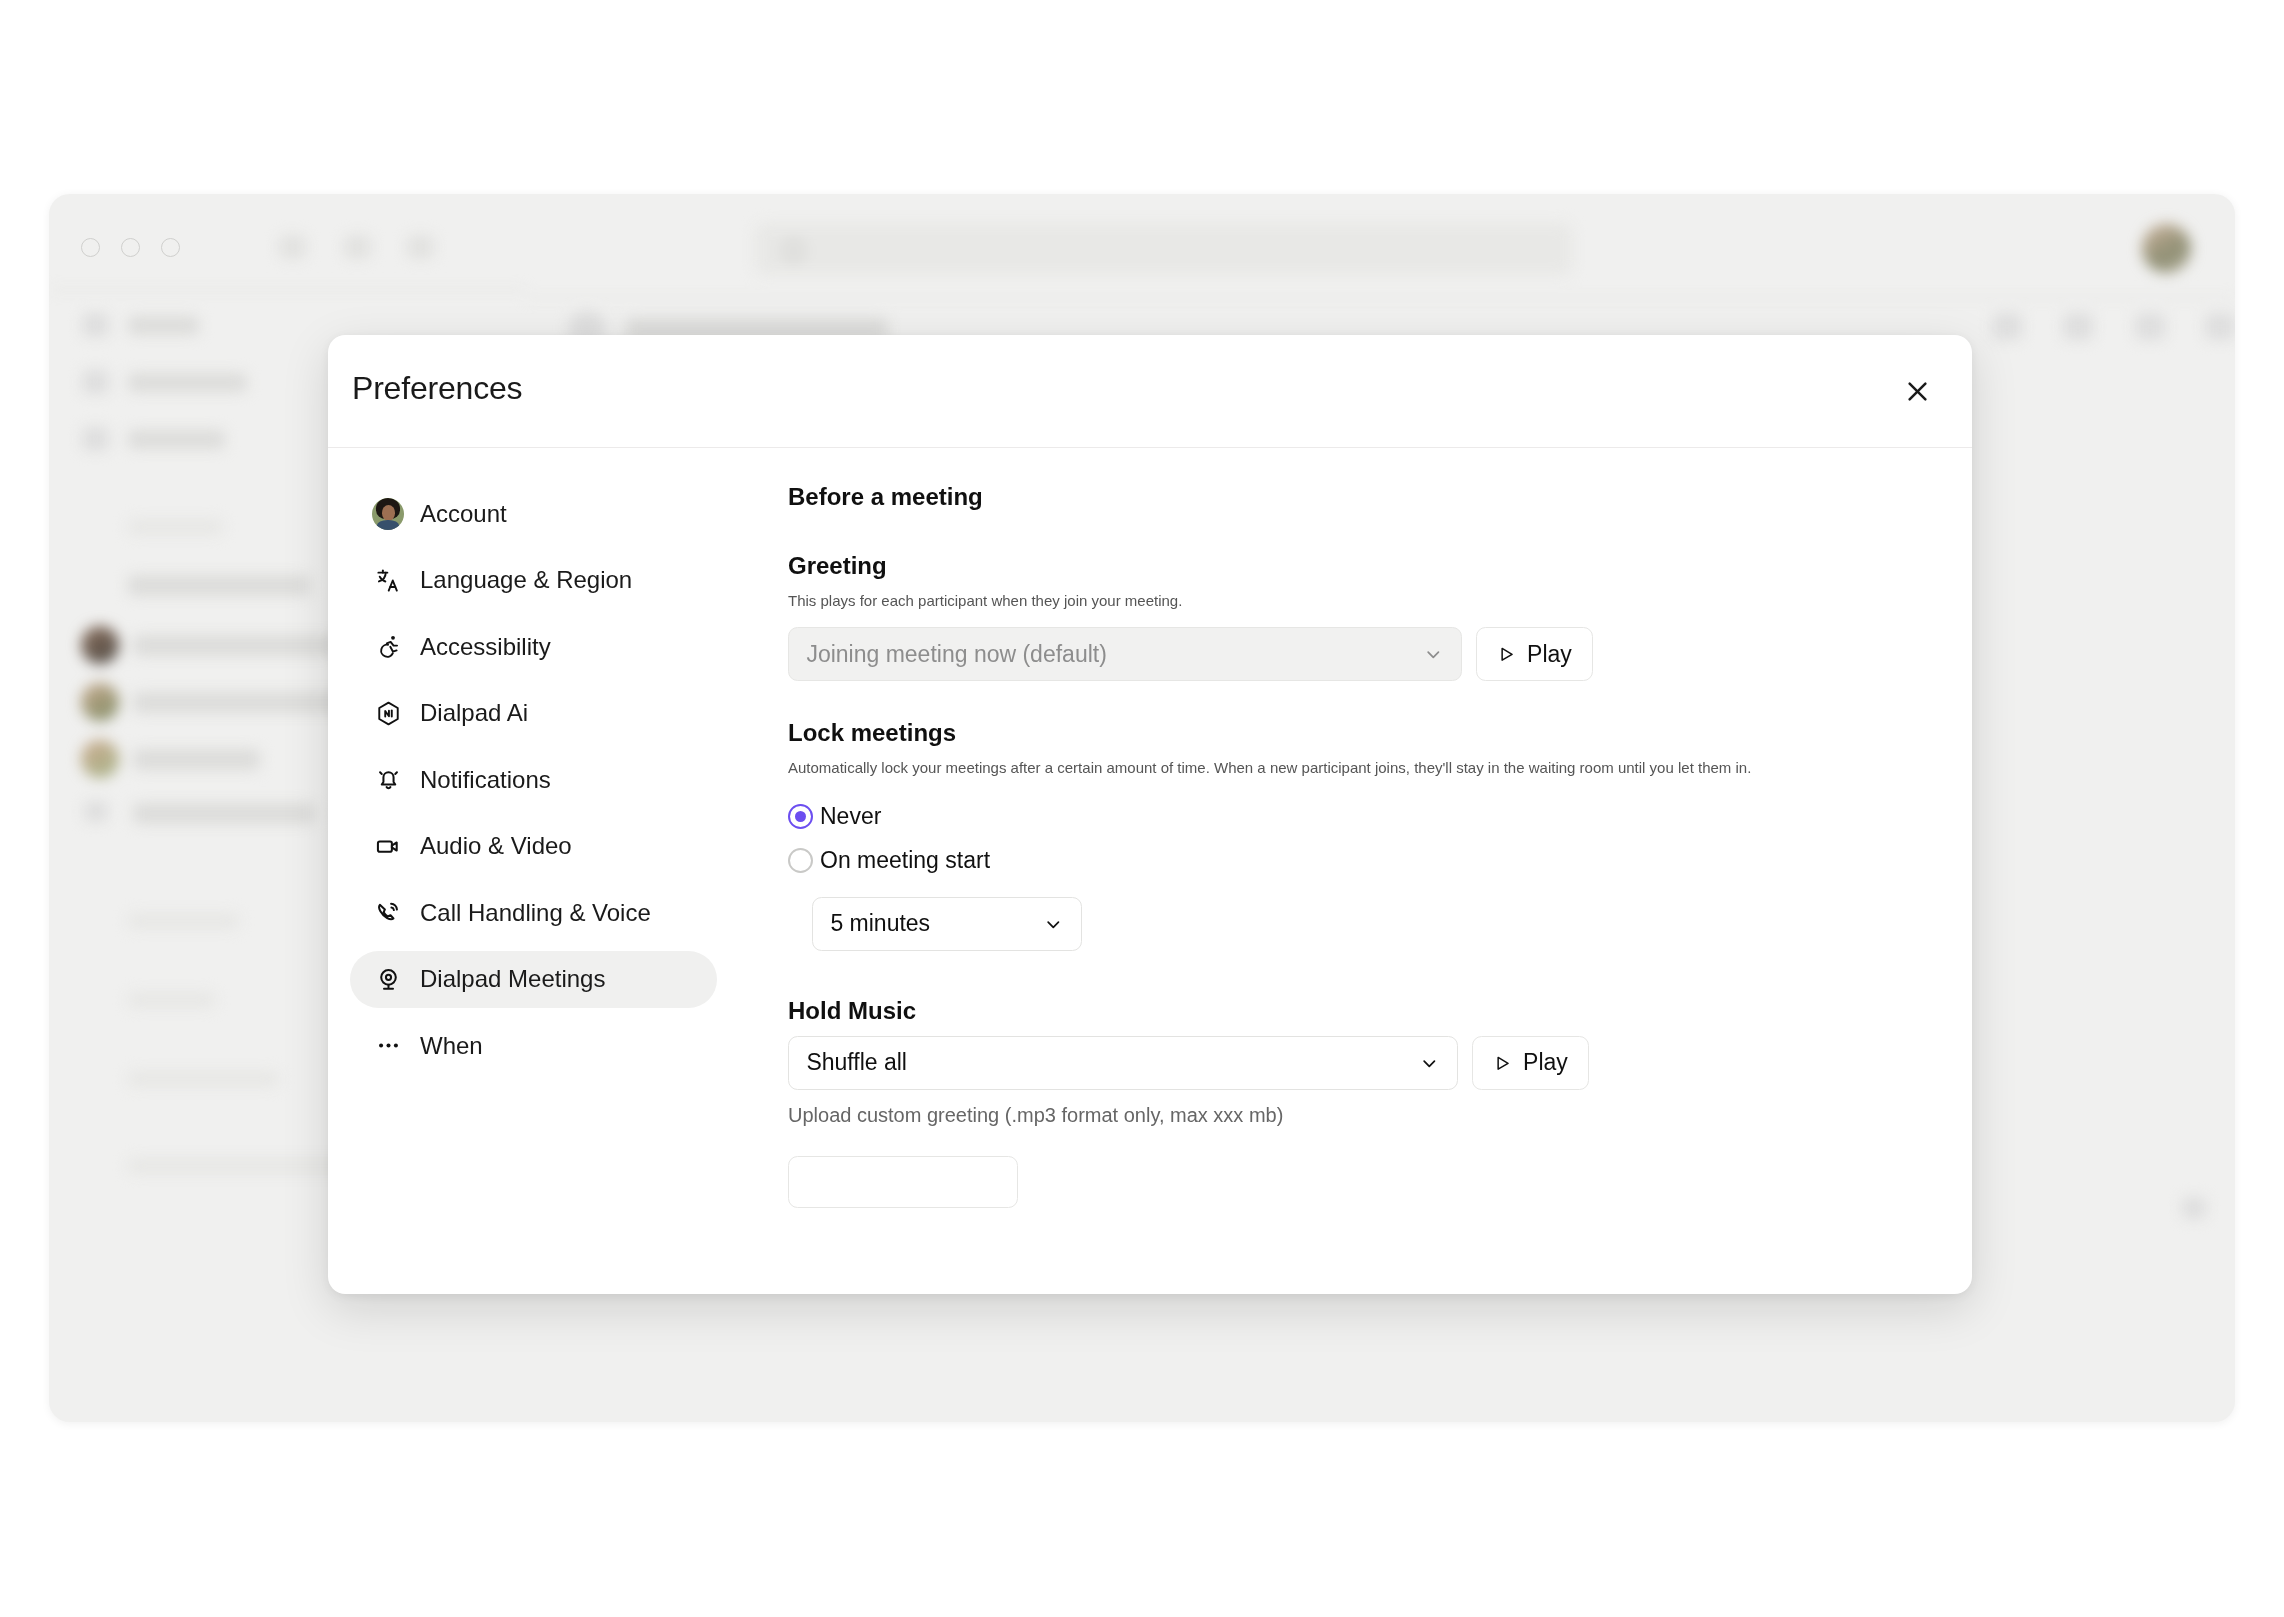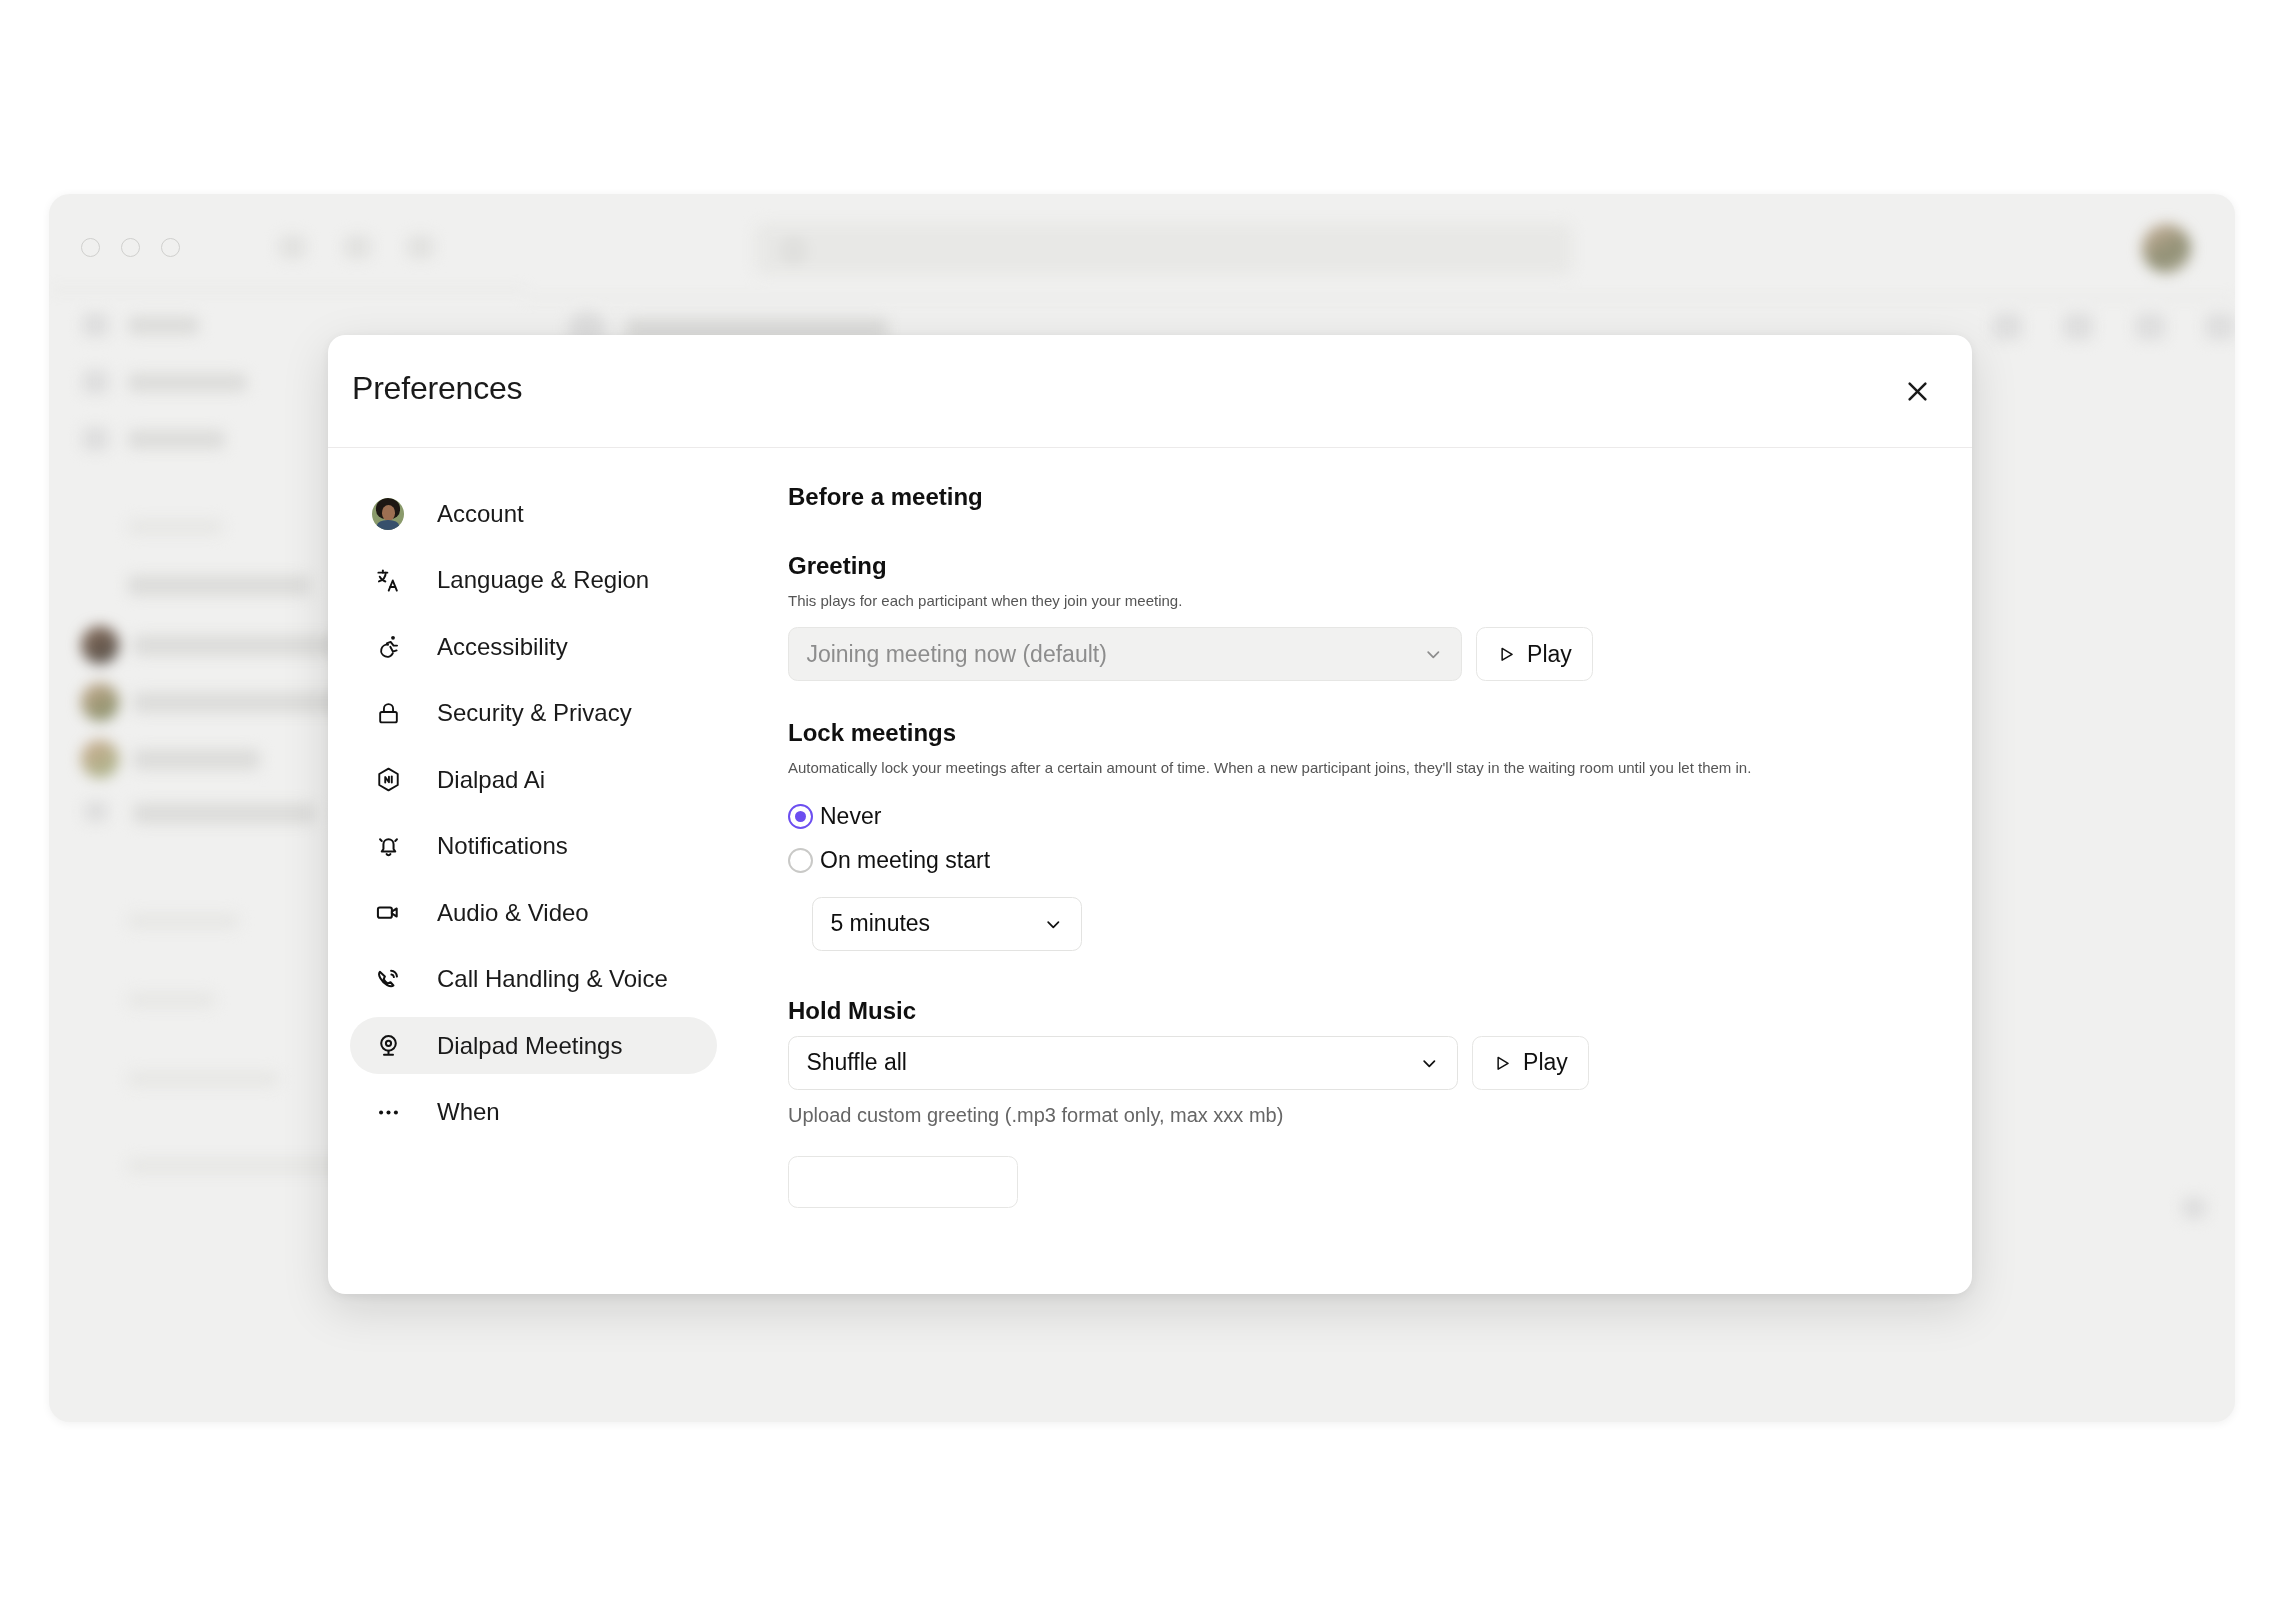--- a/index.html
+++ b/index.html
@@ -150,21 +150,21 @@
   
   .pref-sidebar {
     width: 400px;
     padding: 37px 0 0 11px;
     box-sizing: border-box;
     flex: 0 0 400px;
   }
   .pref-item {
     display: flex;
     align-items: center;
-    gap: 33px;
+    gap: 16px;
     height: 57px;
     padding: 0 22px;
     margin: 0 11px 9.5px 11px;
     border-radius: 28.6px;
     cursor: pointer;
     color: #1a1a1a;
     font-size: 24px;
   }
   .pref-item.selected { background: #f0f0ef; }
   .pref-ico {
@@ -424,29 +424,20 @@
             <svg width="27" height="27" viewBox="0 0 24 24" fill="none" stroke="#111" stroke-width="1.7" stroke-linecap="round" stroke-linejoin="round">
               <circle cx="16" cy="4.3" r="1.7" fill="#111" stroke="none"></circle>
               <path d="M10.5 9.3l3.4-1.4 2.6 3.3h3.1"></path>
               <path d="M13.6 12.2l2.4 4.4 3.2-1.1"></path>
               <path d="M11.6 10.4a5.4 5.4 0 1 0 4.2 7.6"></path>
             </svg>
           </span>
           <span class="pref-label">Accessibility</span>
         </div>
 
-        <div class="pref-item">
-          <span class="pref-ico">
-            <svg width="25" height="25" viewBox="0 0 24 24" fill="none" stroke="#111" stroke-width="1.8" stroke-linecap="round" stroke-linejoin="round">
-              <rect x="4" y="10.5" width="16" height="10" rx="1.6"></rect>
-              <path d="M7.6 10.5V7.4a4.4 4.4 0 0 1 8.8 0v3.1"></path>
-            </svg>
-          </span>
-          <span class="pref-label">Security &amp; Privacy</span>
-        </div>
 
         <div class="pref-item">
           <span class="pref-ico">
             <svg width="27" height="27" viewBox="0 0 24 24" fill="none" stroke="#111" stroke-width="1.7" stroke-linejoin="round">
               <path d="M12 2.4l8.2 4.7v9.8L12 21.6 3.8 16.9V7.1z"></path>
               <path d="M9.1 14.6V9.8l3.3 4.6V9.5" stroke-linecap="round"></path>
               <path d="M14.9 9.4v5.2" stroke-linecap="round"></path>
             </svg>
           </span>
           <span class="pref-label">Dialpad Ai</span>

